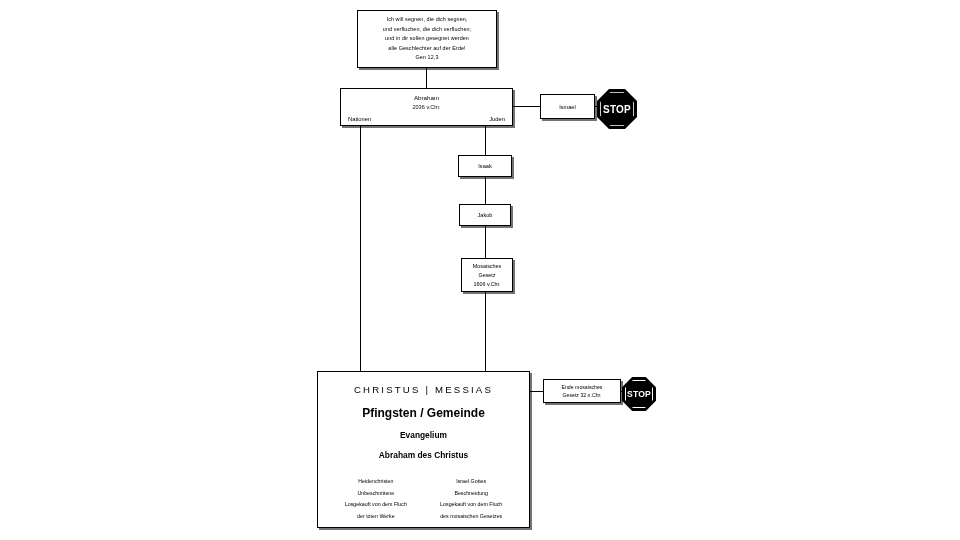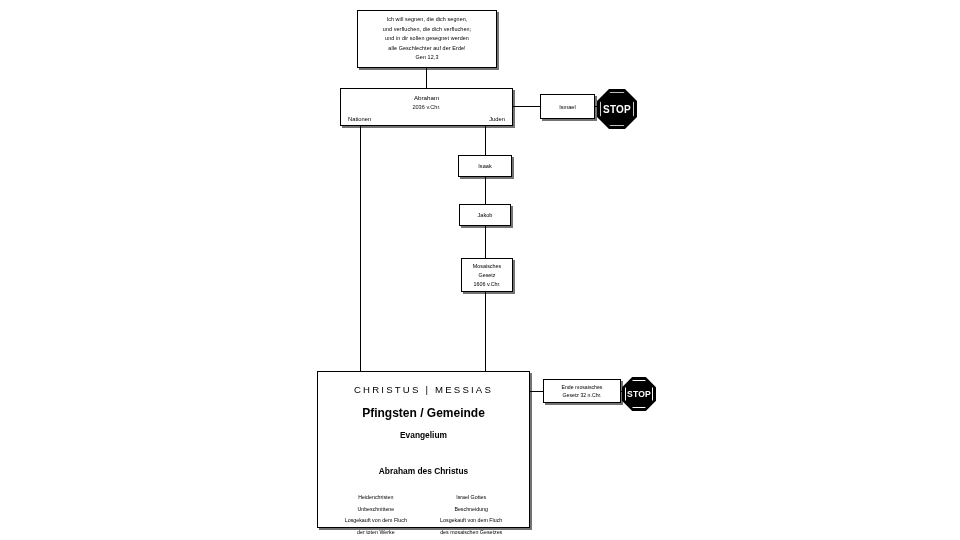--- a/index.html
+++ b/index.html
@@ -80,21 +80,21 @@
     padding: 12px 8px 8px 8px;
   }
   #christus-box .hdr1 {
     font-size: 9.6px; font-weight: normal; letter-spacing: 2.2px;
     margin-bottom: 11px;
   }
   #christus-box .hdr2 {
     font-size: 12px; font-weight: bold; margin-bottom: 10px;
   }
   #christus-box .hdr3 {
-    font-size: 8.4px; font-weight: bold; margin-bottom: 26px;
+    font-size: 8.4px; font-weight: bold; margin-bottom: 10px;
   }
   #christus-box .hdr4 {
     font-size: 8.4px; font-weight: bold; margin-bottom: 16px;
   }
   #christus-box .cols {
     display: flex; width: 100%; justify-content: space-between;
     padding: 0 4px;
   }
   #christus-box .col {
     width: 49%;

